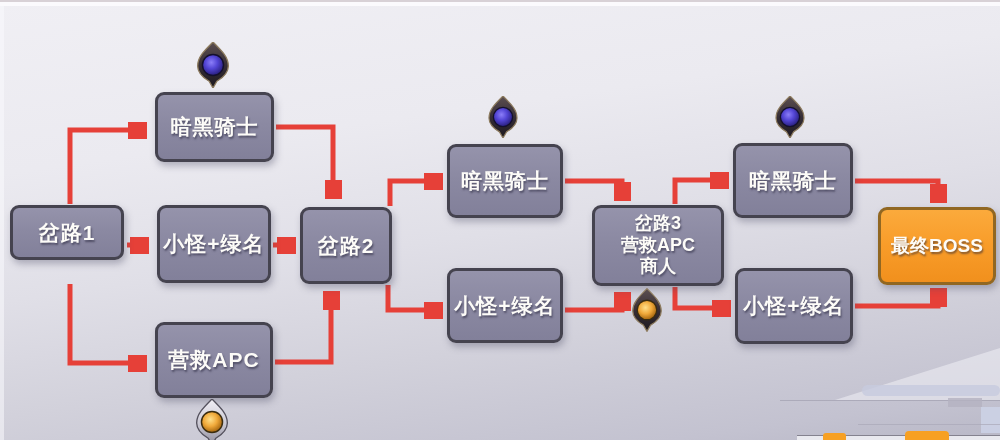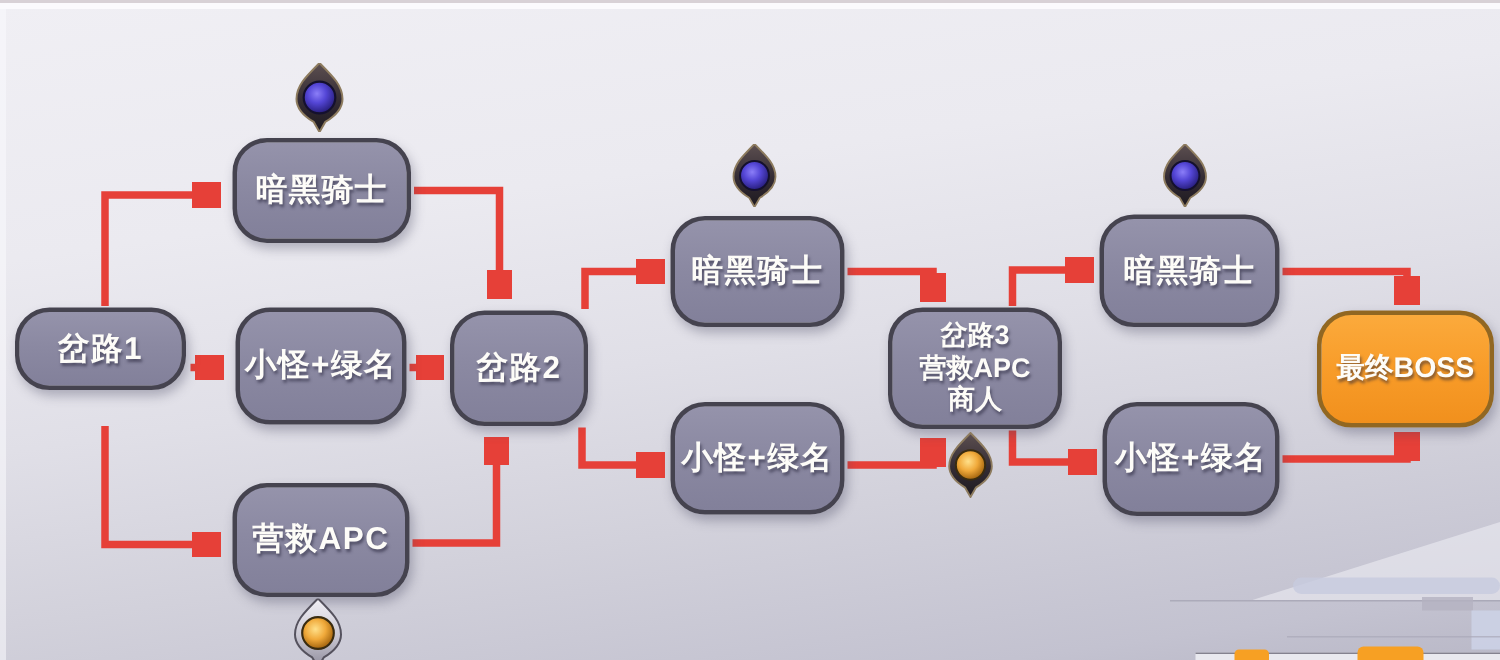--- a/index.html
+++ b/index.html
@@ -8,21 +8,21 @@
     font-family:"Liberation Sans",sans-serif;
     background:linear-gradient(172deg,#f0eff4 0%,#ebeaf0 30%,#e0dfe7 52%,#d2d1db 72%,#c3c2d0 92%,#b9b8c7 100%);
   }
   .top-rim{position:absolute;left:0;top:0;width:1000px;height:2px;background:#d8d1d6;}
   .top-glow{position:absolute;left:0;top:2px;width:1000px;height:4px;background:#fbfafd;}
   .left-glow{position:absolute;left:0;top:6px;width:4px;height:434px;background:rgba(250,250,253,.55);}
 
   .node{
     position:absolute;box-sizing:border-box;
     background:linear-gradient(180deg,#9593ab 0%,#8b89a2 45%,#82809a 100%);
-    border:3px solid #45434f;border-radius:23px;
+    border:3px solid #45434f;border-radius:9px;
     display:flex;flex-direction:column;justify-content:center;
     color:#fdfcf8;font-weight:bold;font-size:21px;letter-spacing:1px;
     text-shadow:1px 2px 2px rgba(35,32,55,.55);
     box-shadow:2px 4px 7px rgba(70,68,95,.35);
   }
   .node--boss{
     background:linear-gradient(180deg,#fbaa3c 0%,#f89c29 50%,#f1901d 100%);
     border-color:#916722;font-size:19px;letter-spacing:0;
   }
   .node .ln{display:block;line-height:1.22;text-align:center;}
@@ -90,21 +90,21 @@
   </div>
   <div class="node" style="left:300px;top:207px;width:92px;height:77px;">
     <span class="ln">岔路2</span>
   </div>
   <div class="node" style="left:447px;top:144px;width:116px;height:74px;">
     <span class="ln">暗黑骑士</span>
   </div>
   <div class="node" style="left:447px;top:268px;width:116px;height:75px;">
     <span class="ln">小怪+绿名</span>
   </div>
-  <div class="node node--fork3" style="left:592px;top:205px;width:116px;height:81px;">
+  <div class="node node--fork3" style="left:592px;top:205px;width:132px;height:81px;">
     <span class="ln">岔路3</span>
     <span class="ln">营救APC</span>
     <span class="ln">商人</span>
   </div>
   <div class="node" style="left:733px;top:143px;width:120px;height:75px;">
     <span class="ln">暗黑骑士</span>
   </div>
   <div class="node" style="left:735px;top:268px;width:118px;height:76px;">
     <span class="ln">小怪+绿名</span>
   </div>

